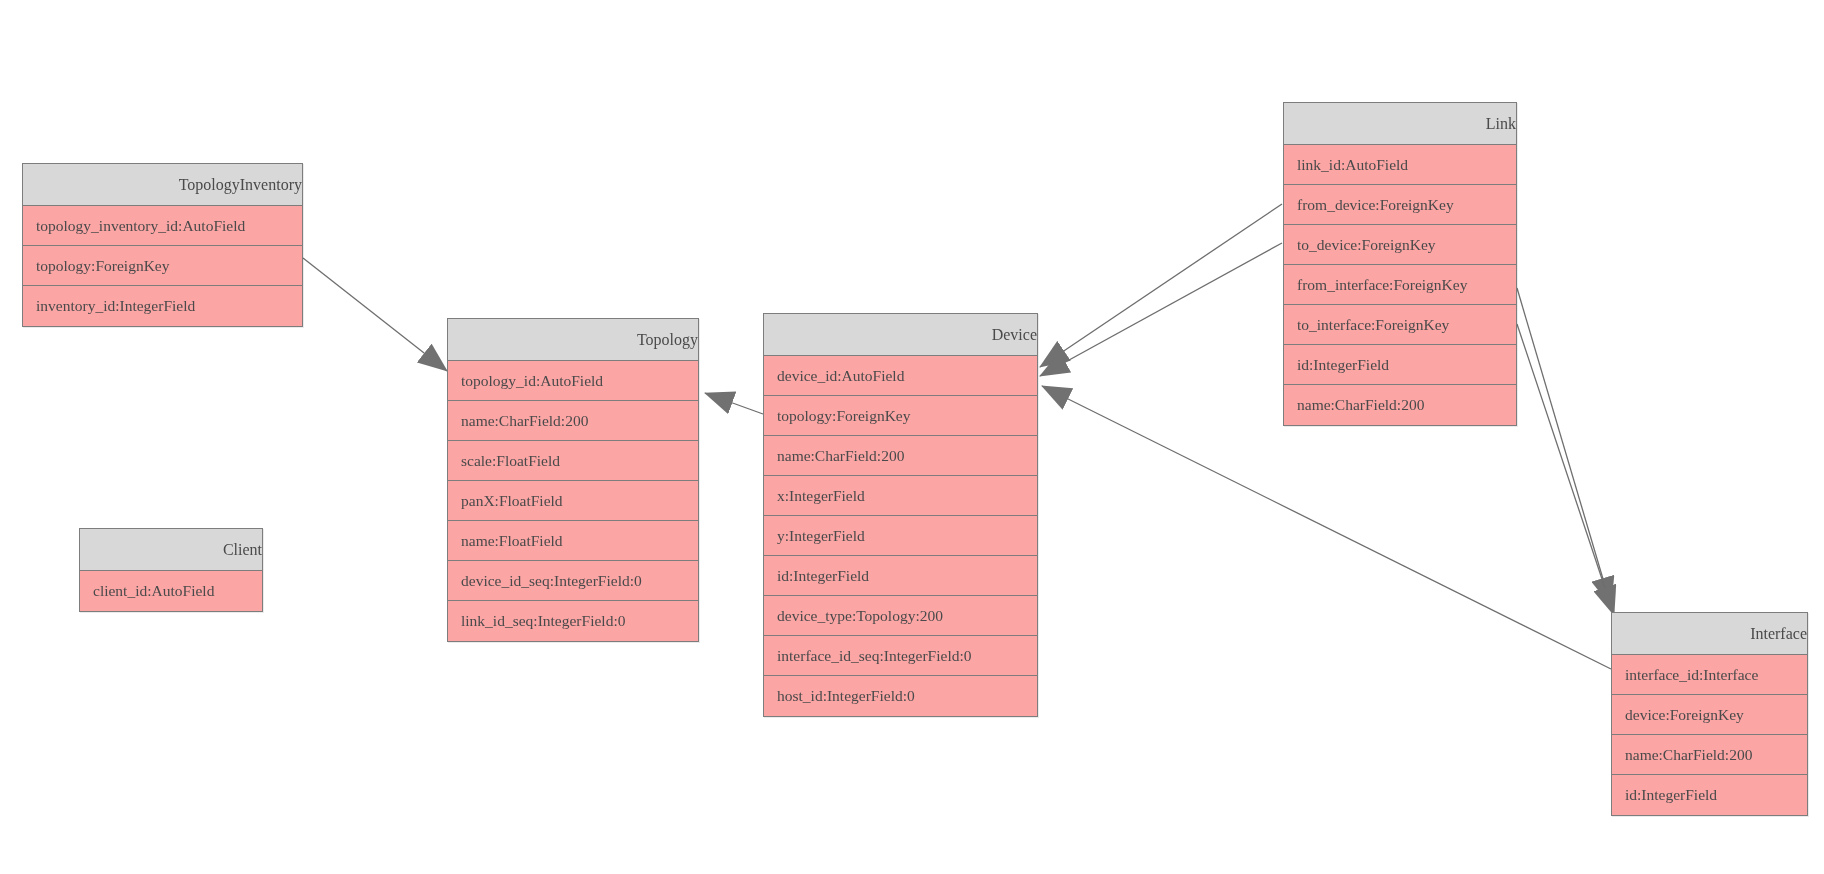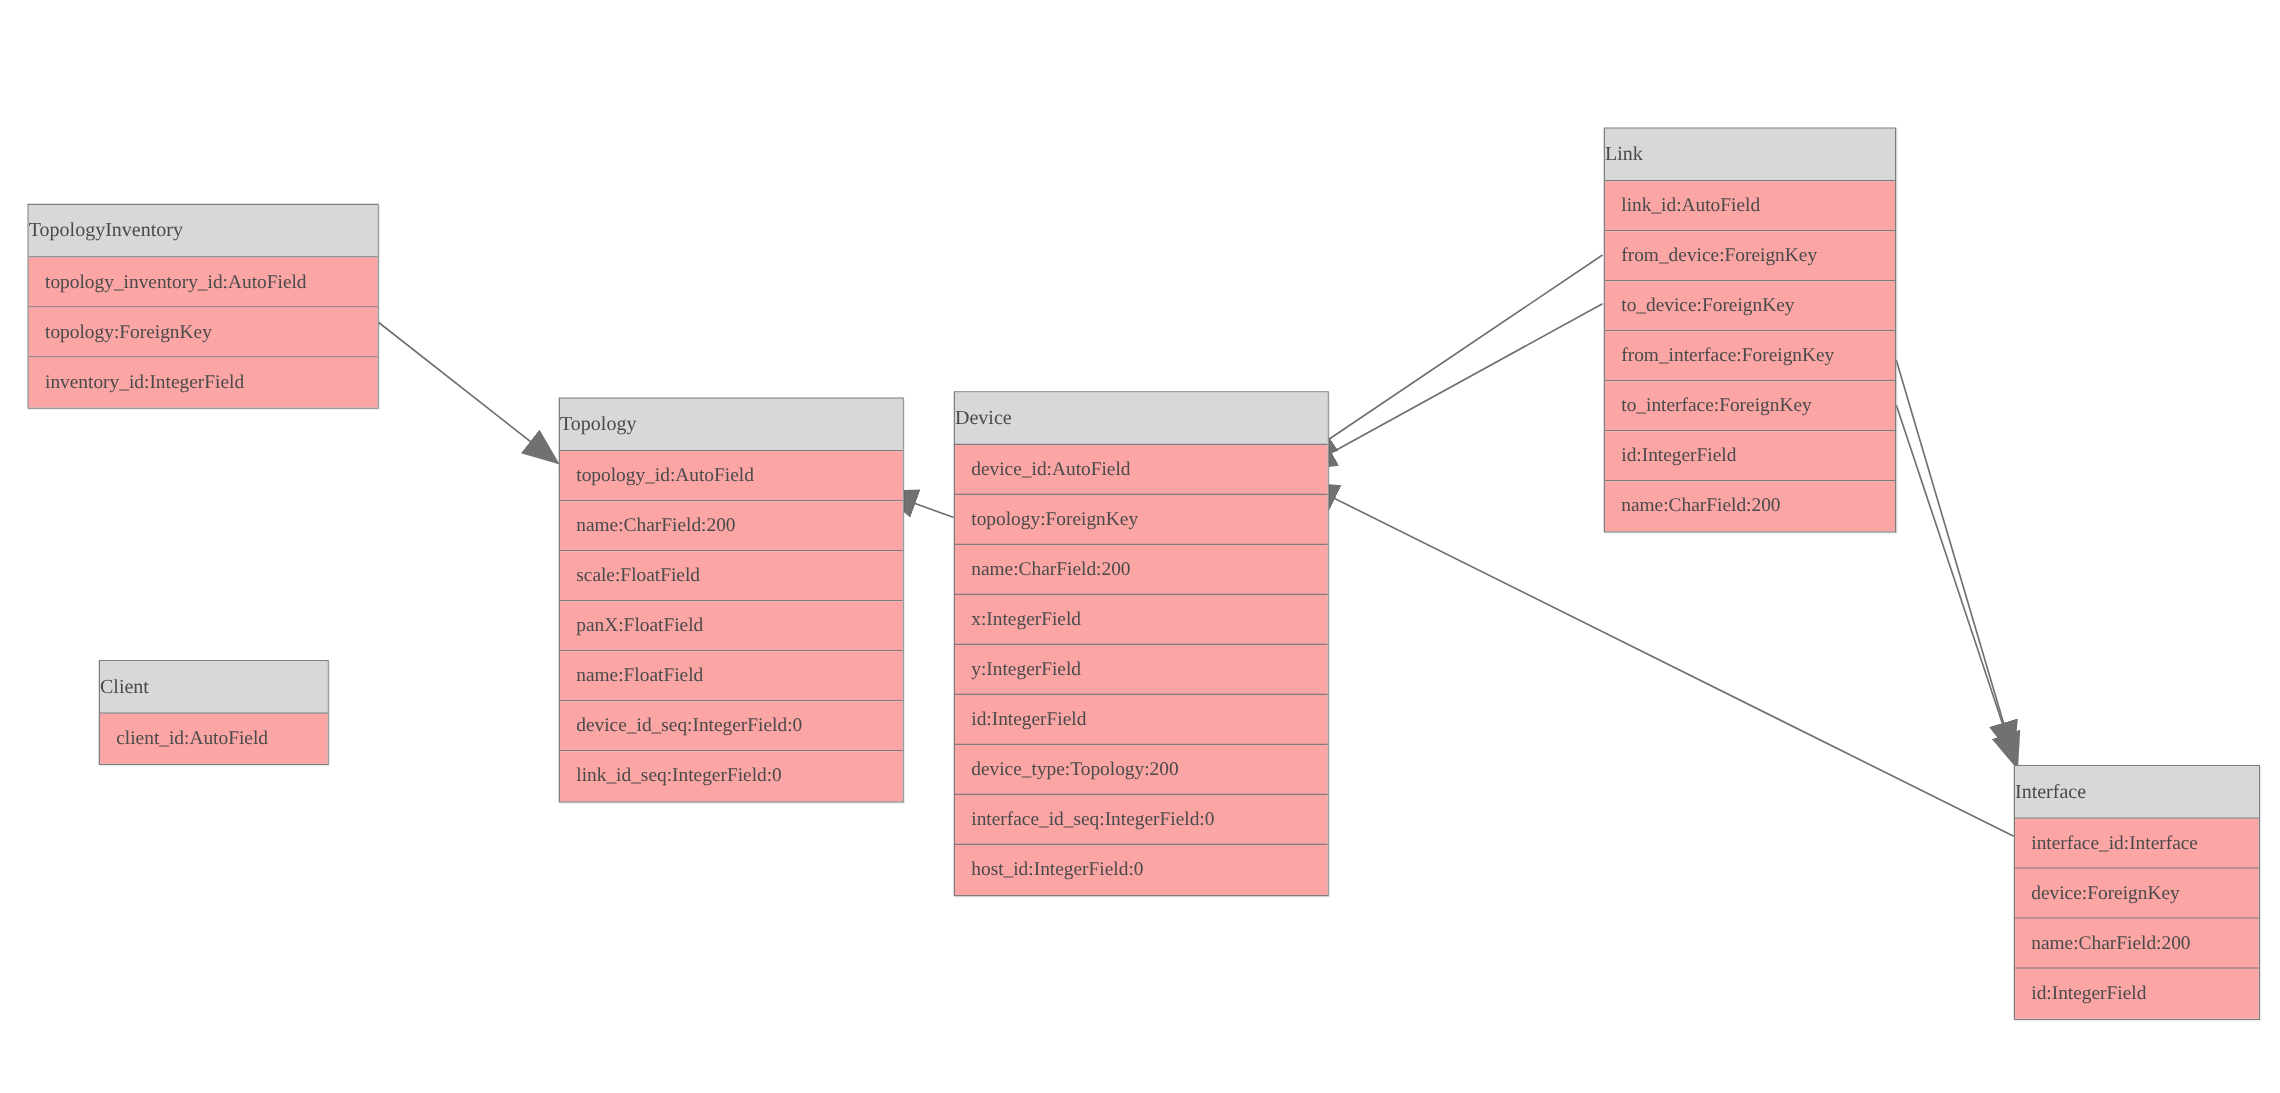--- a/index.html
+++ b/index.html
@@ -30,20 +30,21 @@
   .entity .hdr {
     height: 42px;
     line-height: 42px;
     background: #d8d8d8;
     border-bottom: 1px solid #7d7d7d;
     font-size: 16px;
     color: #4a4a4a;
     box-sizing: border-box;
     white-space: nowrap;
     overflow: hidden;
+    text-align: right;
   }
   .entity .row {
     height: 40px;
     line-height: 40px;
     background: #fca5a5;
     border-bottom: 1px solid #7d7d7d;
     padding-left: 13px;
     font-size: 15.5px;
     color: #4a4a4a;
     box-sizing: border-box;
@@ -71,35 +72,35 @@
     <line x1="1517" y1="288" x2="1611" y2="606" stroke="#6e6e6e" stroke-width="1.3" marker-end="url(#arrow)"></line>
     <line x1="1517" y1="324" x2="1614" y2="615" stroke="#6e6e6e" stroke-width="1.3" marker-end="url(#arrow)"></line>
   </svg>
 <div id="entities">
     <div class="entity" style="left: 22px; top: 163px; width: 281px;">
       <div class="hdr">TopologyInventory</div>
       <div class="row">topology_inventory_id:AutoField</div>
       <div class="row">topology:ForeignKey</div>
       <div class="row">inventory_id:IntegerField</div>
     </div>
-    <div class="entity" style="left: 447px; top: 318px; width: 276px;">
+    <div class="entity" style="left: 447px; top: 318px; width: 252px;">
       <div class="hdr">Topology</div>
       <div class="row">topology_id:AutoField</div>
       <div class="row">name:CharField:200</div>
       <div class="row">scale:FloatField</div>
       <div class="row">panX:FloatField</div>
       <div class="row">name:FloatField</div>
       <div class="row">device_id_seq:IntegerField:0</div>
       <div class="row">link_id_seq:IntegerField:0</div>
     </div>
     <div class="entity" style="left: 79px; top: 528px; width: 184px;">
       <div class="hdr">Client</div>
       <div class="row">client_id:AutoField</div>
     </div>
-    <div class="entity" style="left: 763px; top: 313px; width: 300px;">
+    <div class="entity" style="left: 763px; top: 313px; width: 275px;">
       <div class="hdr">Device</div>
       <div class="row">device_id:AutoField</div>
       <div class="row">topology:ForeignKey</div>
       <div class="row">name:CharField:200</div>
       <div class="row">x:IntegerField</div>
       <div class="row">y:IntegerField</div>
       <div class="row">id:IntegerField</div>
       <div class="row">device_type:Topology:200</div>
       <div class="row">interface_id_seq:IntegerField:0</div>
       <div class="row">host_id:IntegerField:0</div>

